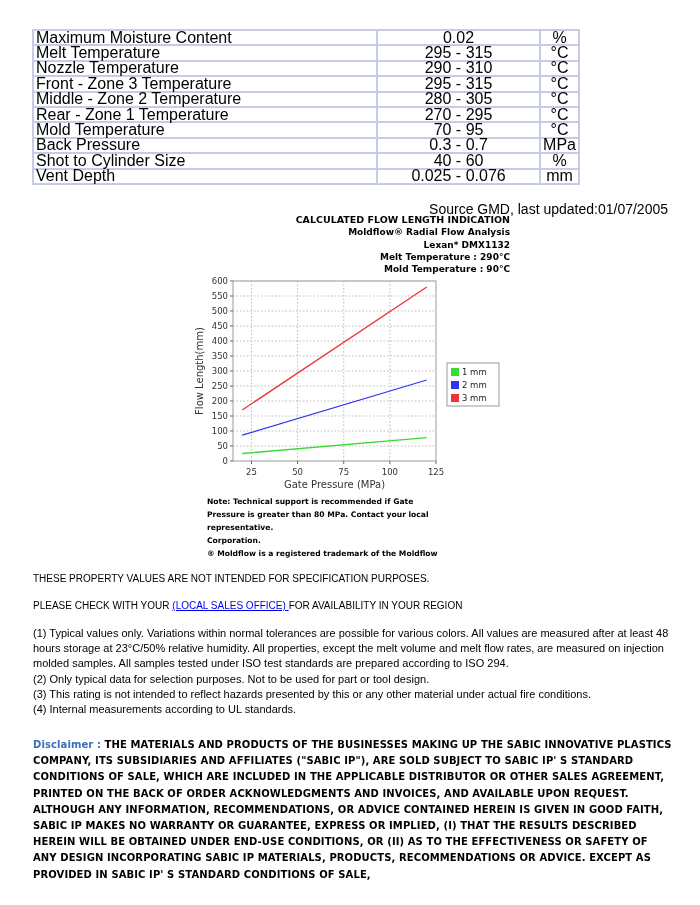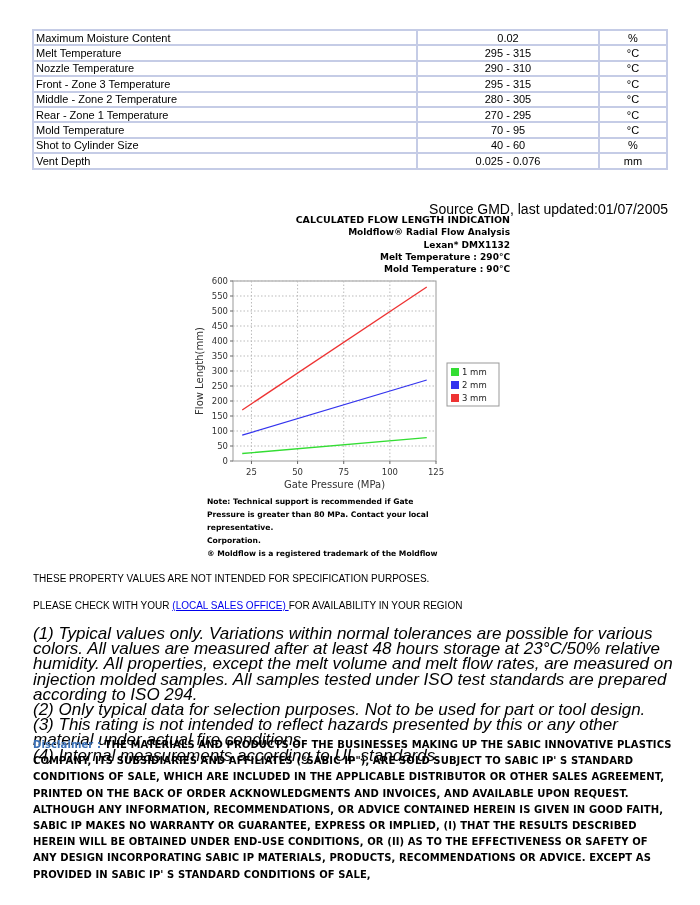--- a/index.html
+++ b/index.html
@@ -1,28 +1,28 @@
 <!DOCTYPE html>
 <html><head>
 <meta charset="utf-8">
 <style>
   html,body{margin:0;padding:0;background:#fff;}
   body{width:700px;height:905px;position:relative;overflow:hidden;font-family:"Liberation Sans",sans-serif;color:#000;}
-  .props{position:absolute;left:32px;top:29px;width:636px;border-collapse:collapse;font-size:11px;}
+  .props{position:absolute;left:32px;top:29px;width:548px;border-collapse:collapse;font-size:16px;}
   .props td{border:2px solid #c5cce6;height:13.4px;padding:0 2px;line-height:12px;}
   .props td.c1{width:378px;}
   .props td.c2{width:176px;text-align:center;}
   .props td.c3{text-align:center;}
   .source{position:absolute;right:32px;top:201px;font-size:14px;}
   .chart{position:absolute;left:190px;top:212px;width:330px;height:350px;}
   .ctitle{position:absolute;left:0;width:320px;text-align:right;font-family:"DejaVu Sans",sans-serif;font-weight:bold;font-size:9px;}
   .note{position:absolute;left:207px;top:495px;width:240px;font-family:"DejaVu Sans",sans-serif;font-weight:bold;font-size:7.6px;line-height:13px;}
   .p{position:absolute;left:33px;font-size:10px;line-height:15px;}
   .p a{color:#0000ee;text-decoration:underline;}
-  .fn{position:absolute;left:33px;top:626px;width:640px;font-size:17px;line-height:15.2px;font-style:italic;}
+  .fn{position:absolute;left:33px;top:626px;width:640px;font-size:11px;line-height:15.2px;}
   .disc{position:absolute;left:33px;top:737px;width:640px;font-family:"DejaVu Sans",sans-serif;font-weight:bold;font-size:10px;line-height:16.2px;letter-spacing:0.1px;}
   .disc .lbl{color:#3a6fb5;margin-top:45px;}
 </style>
 </head>
 <body>
 
 <table class="props">
   <tbody id="props-body">
       <tr>
         <td class="c1">Maximum Moisture Content</td>
@@ -51,20 +51,25 @@
       </tr>
       <tr>
         <td class="c1">Rear - Zone 1 Temperature</td>
         <td class="c2">270 - 295</td>
         <td class="c3">°C</td>
       </tr>
       <tr>
         <td class="c1">Mold Temperature</td>
         <td class="c2">70 - 95</td>
         <td class="c3">°C</td>
+      </tr>
+      <tr>
+        <td class="c1">Back Pressure</td>
+        <td class="c2">0.3 - 0.7</td>
+        <td class="c3">MPa</td>
       </tr>
       <tr>
         <td class="c1">Shot to Cylinder Size</td>
         <td class="c2">40 - 60</td>
         <td class="c3">%</td>
       </tr>
       <tr>
         <td class="c1">Vent Depth</td>
         <td class="c2">0.025 - 0.076</td>
         <td class="c3">mm</td>

